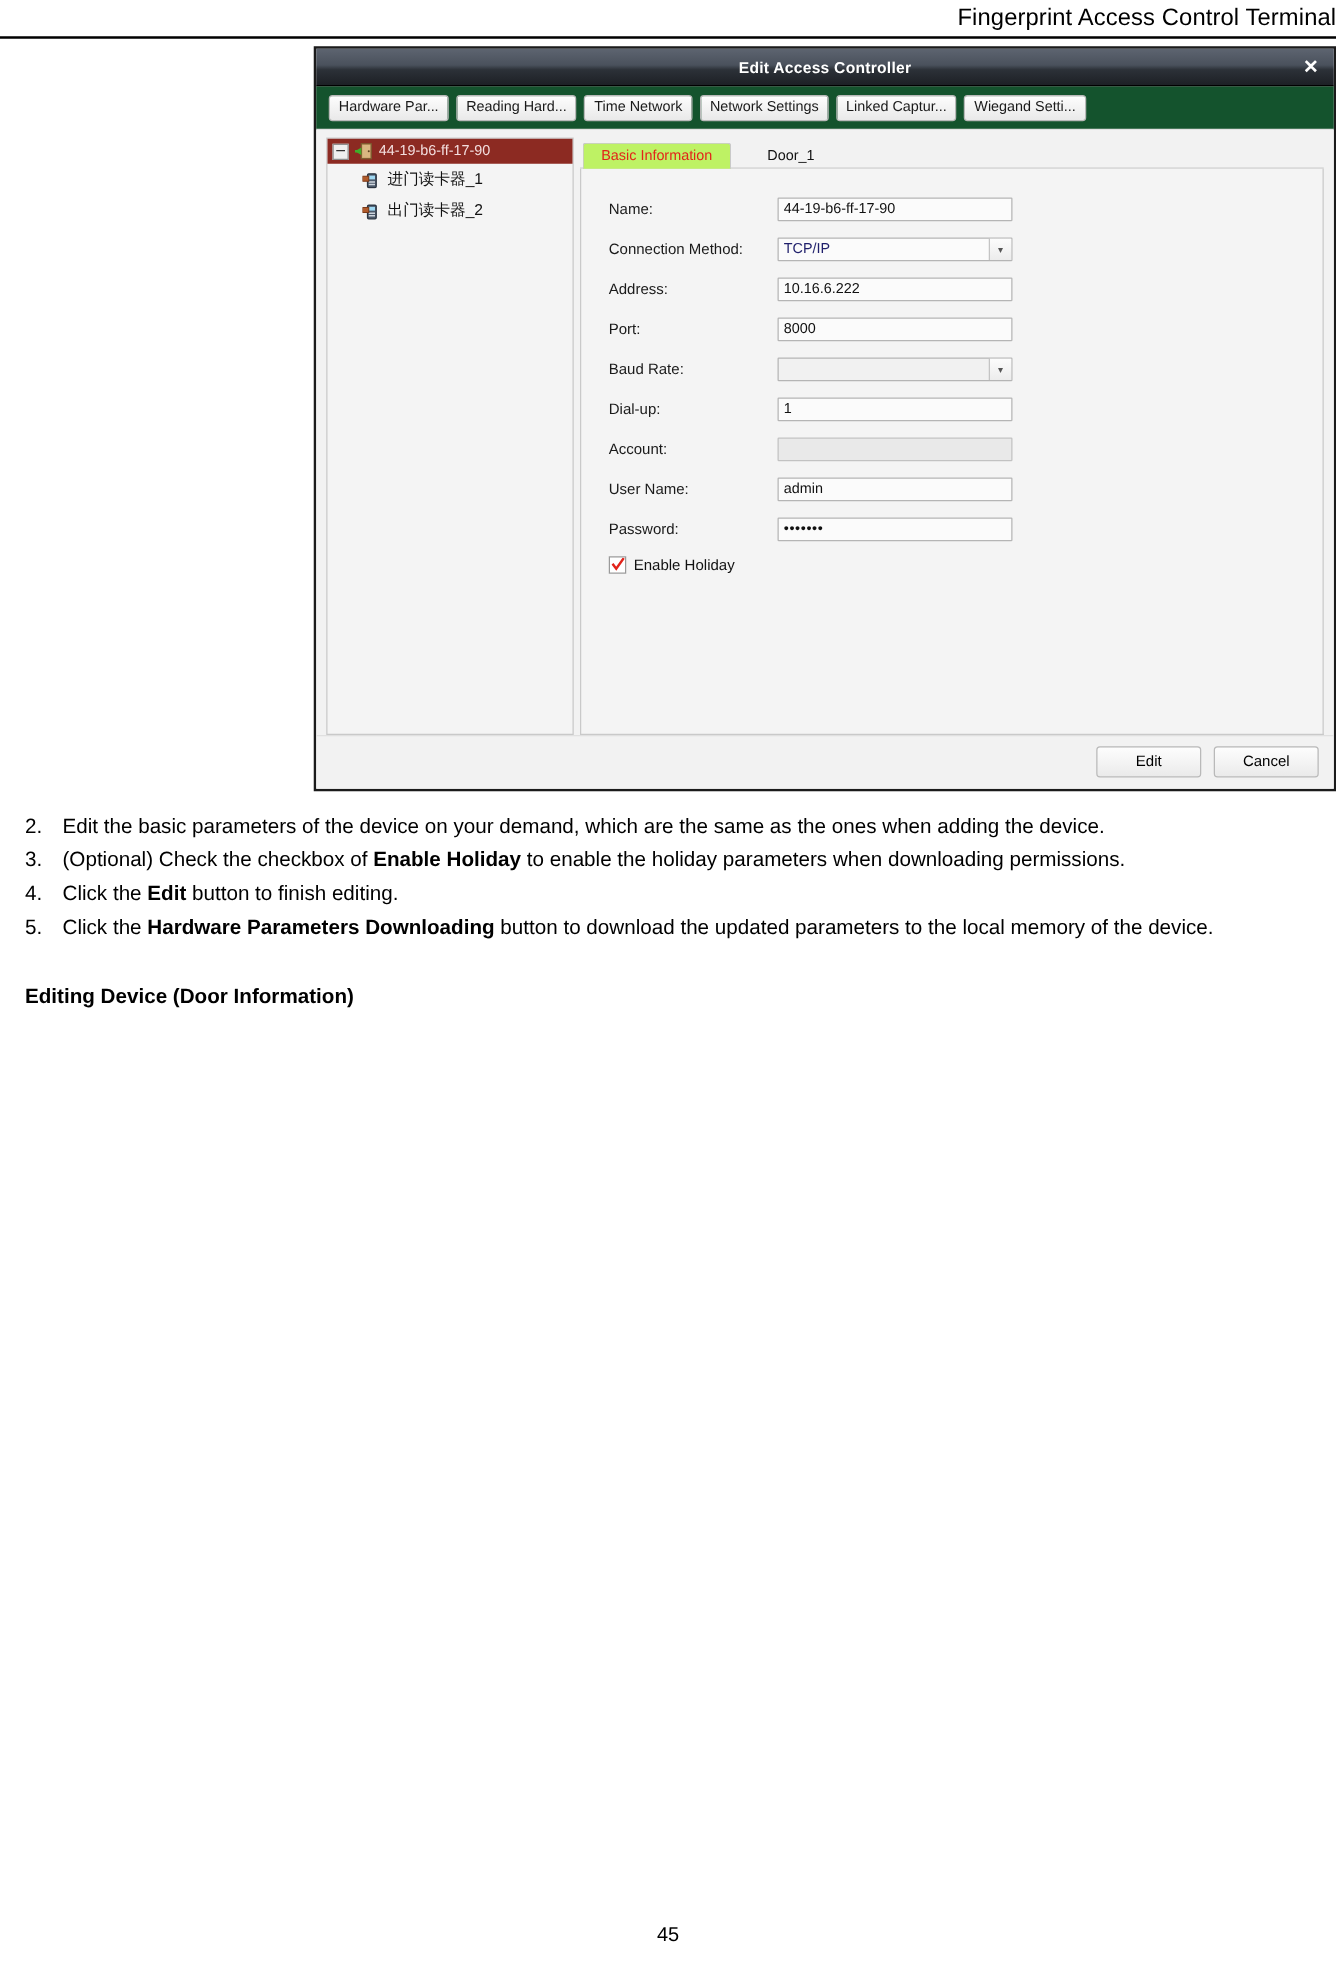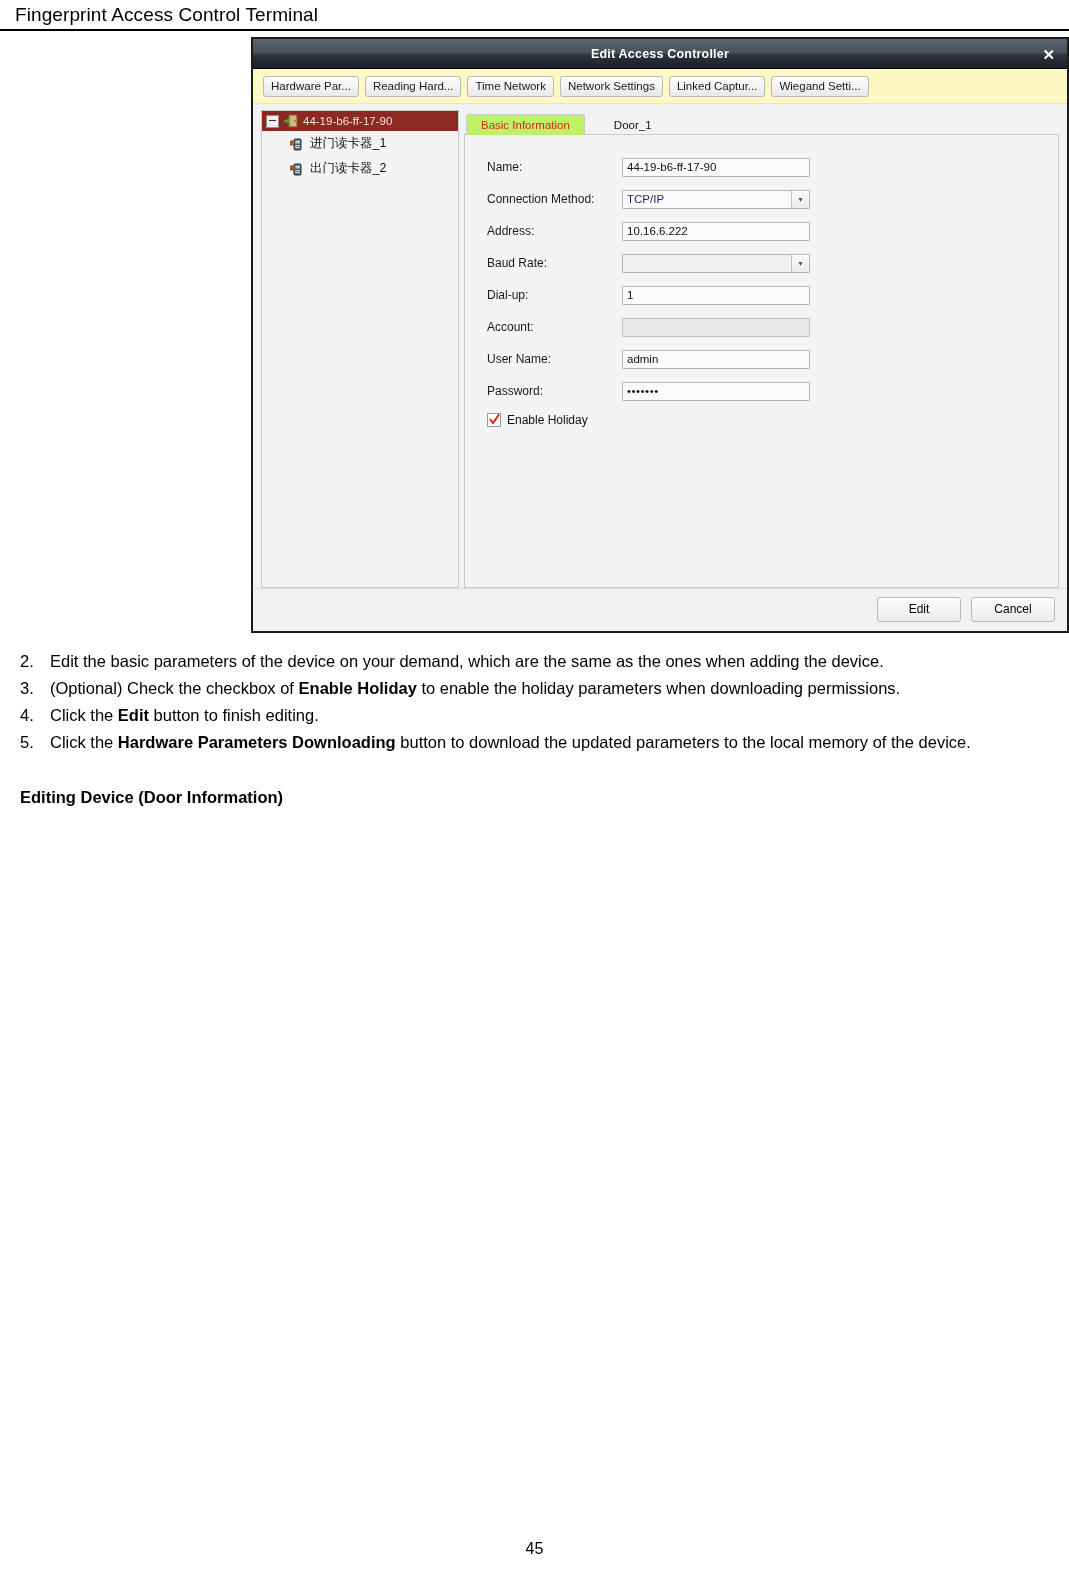--- a/index.html
+++ b/index.html
@@ -11,21 +11,21 @@
     height: 1572px;
     background: #ffffff;
     font-family: "Liberation Sans", sans-serif;
     color: #000000;
     position: relative;
     overflow: hidden;
   }
 
   
   .page-header {
-    text-align: left;
+    text-align: right;
     font-size: 19px;
     padding-top: 4px;
     padding-bottom: 3px;
     letter-spacing: .1px;
     padding-left: 15px;
   }
   .page-rule {
     border-bottom: 2px solid #000;
     margin: 0 0 6px 0;
   }
@@ -63,21 +63,21 @@
     top: 50%;
     transform: translateY(-50%);
     color: #ffffff;
     font-size: 15px;
     font-weight: bold;
     line-height: 1;
     cursor: pointer;
   }
 
   .toolbar {
-    background: #fef9c3;
+    background: #14532d;
     padding: 7px 8px 6px 10px;
     display: flex;
     gap: 6px;
     align-items: center;
     border-bottom: 1px solid #e2e2e2;
   }
   .tb-btn {
     font-size: 11.5px;
     color: #1a1a1a;
     background: linear-gradient(to bottom,#fdfdfd 0%, #f3f3f3 50%, #e9e9e9 100%);
@@ -450,20 +450,24 @@
               <span class="combo-value">TCP/IP</span>
               <span class="combo-arrow">▾</span>
             </div>
           </div>
 
           <div class="form-row">
             <span class="form-label">Address:</span>
             <input class="field" type="text" value="10.16.6.222" style="">
           </div>
 
+          <div class="form-row">
+            <span class="form-label">Port:</span>
+            <input class="field" type="text" value="8000" style="">
+          </div>
 
           <div class="form-row">
             <span class="form-label">Baud Rate:</span>
             <div class="combo empty">
               <span class="combo-value"></span>
               <span class="combo-arrow">▾</span>
             </div>
           </div>
 
           <div class="form-row">

